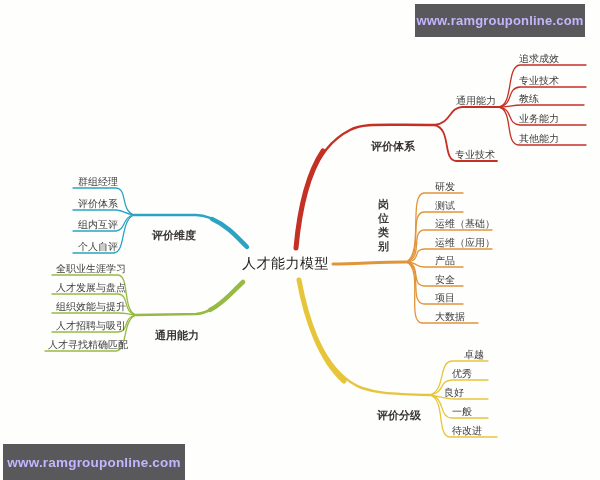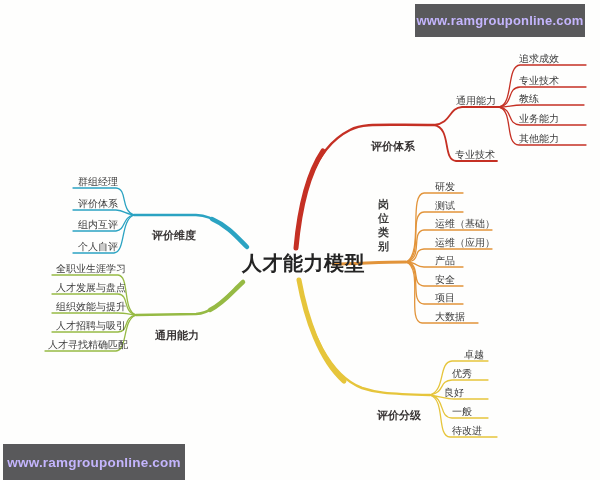--- a/index.html
+++ b/index.html
@@ -9,21 +9,21 @@
   }
   svg.lines{position:absolute;left:0;top:0;}
   svg.lines path{fill:none;stroke-linecap:round;stroke-linejoin:round;}
   .node{
     position:absolute;color:#3c3c3c;font-size:10px;line-height:12px;
     white-space:nowrap;cursor:default;
   }
   .branch{font-weight:bold;font-size:11px;color:#383434;margin-top:28px;}
   .vertical{width:13px;white-space:normal;line-height:14px;text-align:center;font-weight:bold;font-size:11px;}
   .center-topic{
-    font-size:20px;font-weight:bold;color:#242424;letter-spacing:0.5px;
+    font-size:14px;font-weight:normal;color:#242424;letter-spacing:0.5px;
   }
   .wm{
     position:absolute;background:#59595b;color:#c4b5fd;display:flex;
     align-items:center;justify-content:center;font-size:13px;font-weight:bold;
     letter-spacing:0.2px;
   }
   .wm-top{left:415px;top:4px;width:170px;height:33px;}
   .wm-bottom{left:3px;top:444px;width:182px;height:36px;font-size:13.5px;}
 </style>
 </head>

